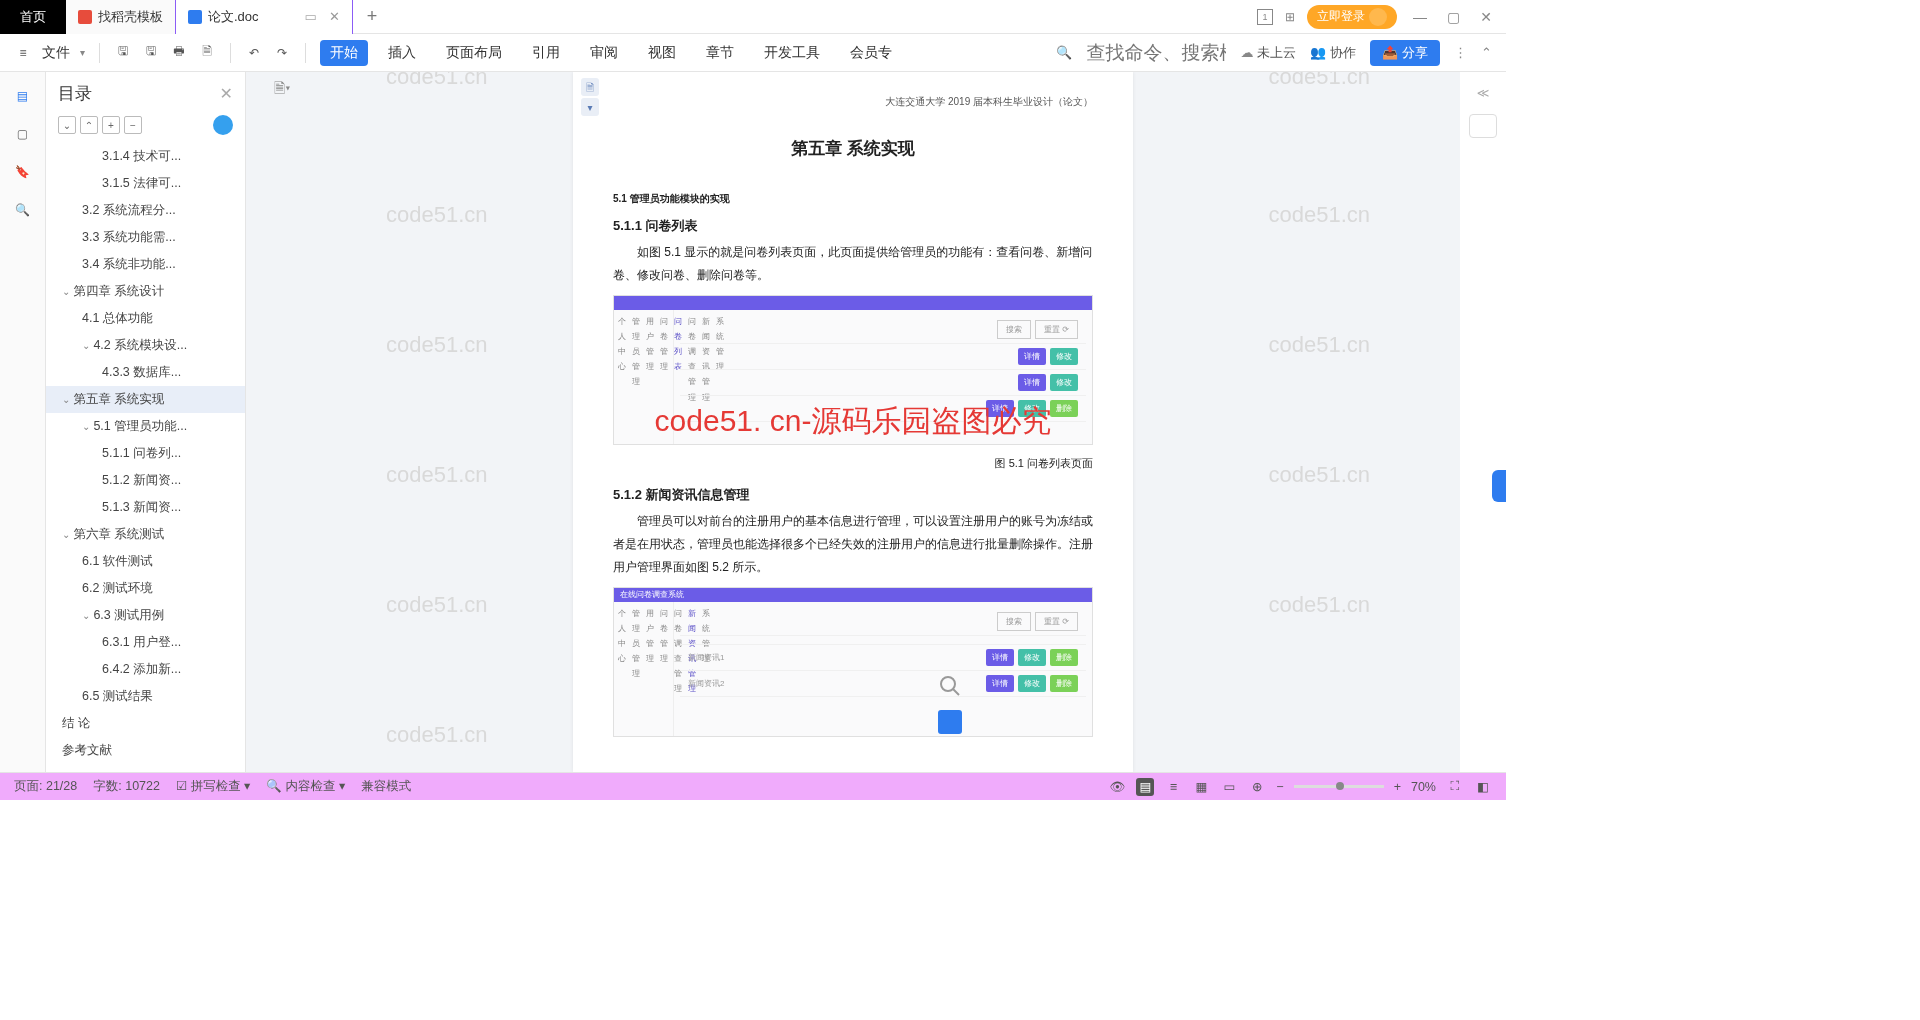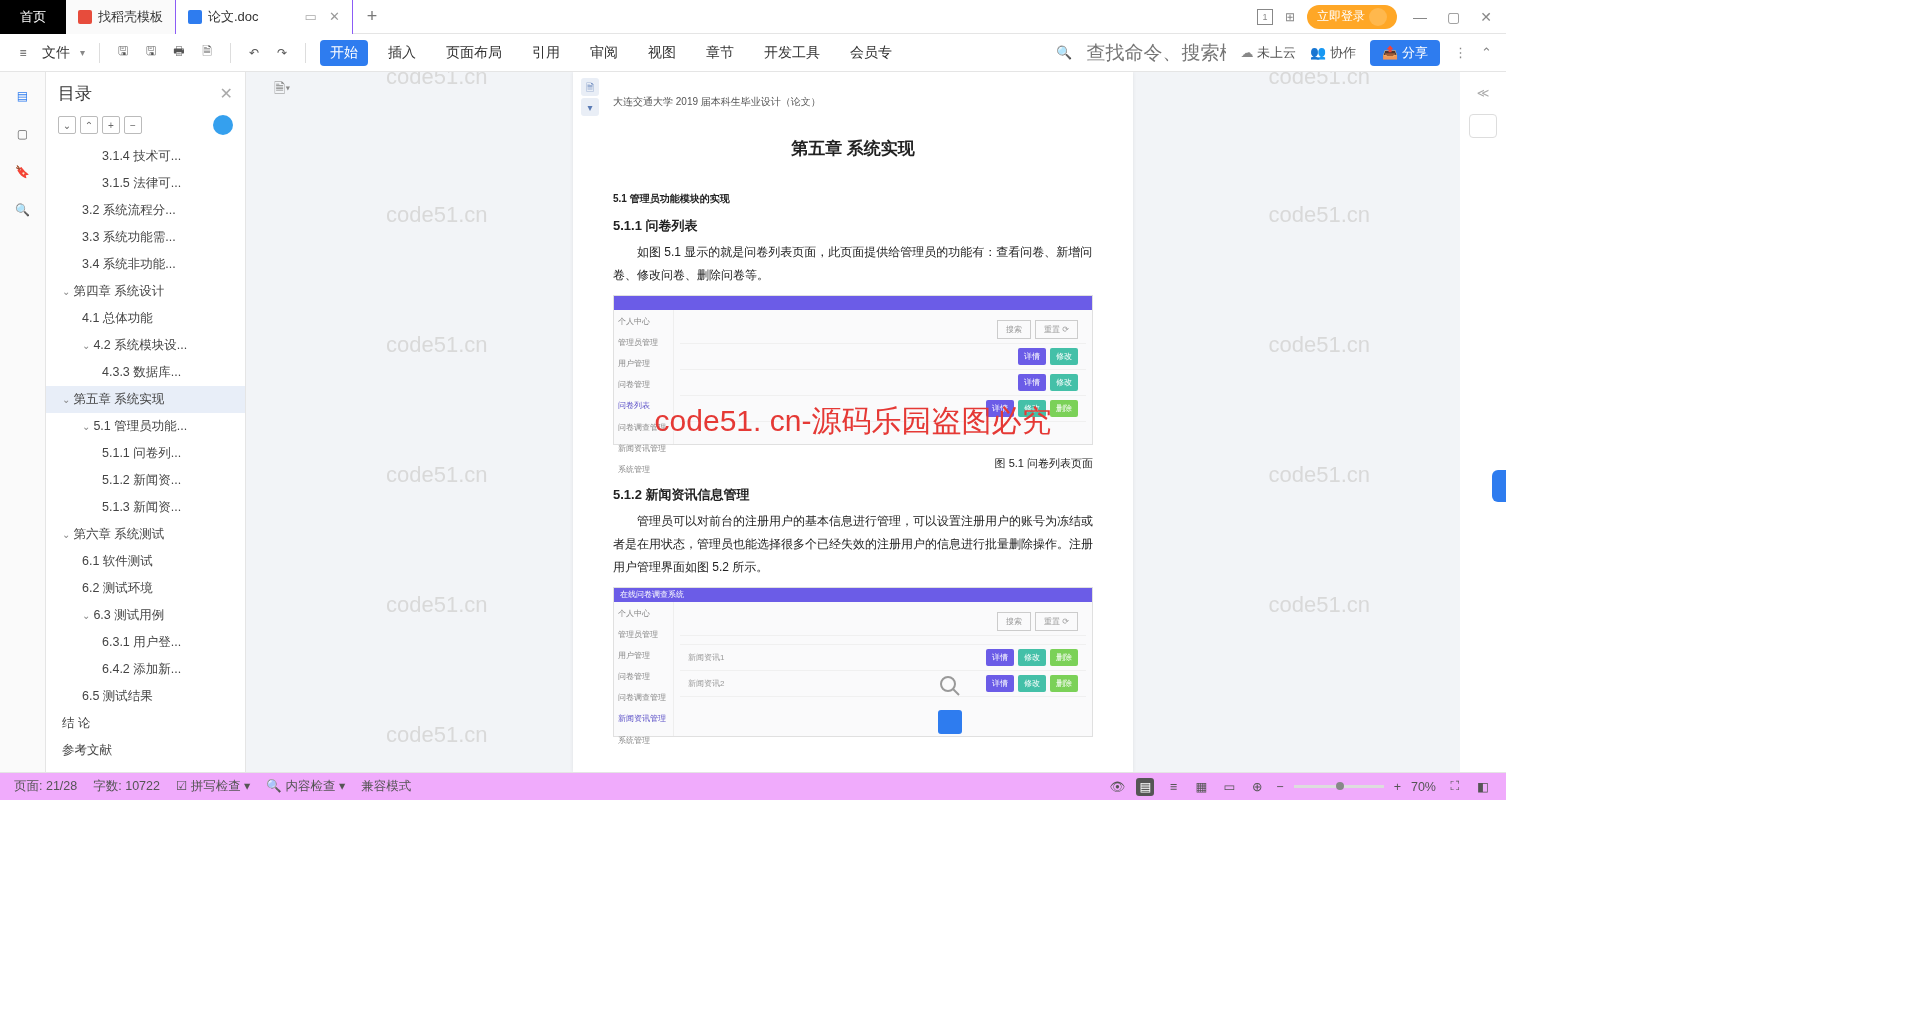--- a/index.html
+++ b/index.html
@@ -39,29 +39,29 @@
 .outline-list{flex:1;overflow-y:auto;font-size:12.5px;color:#444;}
 .o-item{padding:5px 10px 5px 18px;white-space:nowrap;overflow:hidden;text-overflow:ellipsis;cursor:pointer;}
 .o-item.l0{padding-left:16px;}
 .o-item.l1{padding-left:36px;}
 .o-item.l2{padding-left:56px;}
 .o-item.active{background:#e8eef8;}
 .o-item .chev{color:#888;margin-right:3px;font-size:10px;}
 .doc-area{flex:1;background:#f2f4f7;position:relative;overflow:hidden;display:flex;justify-content:center;}
 .wm{position:absolute;color:#d9d9d9;font-size:22px;pointer-events:none;}
 .page{width:560px;background:#fff;margin-top:0;padding:20px 40px;position:relative;font-size:12px;line-height:1.9;color:#222;box-shadow:0 0 4px rgba(0,0,0,.08);}
-.page-hdr{text-align:left;font-size:10px;color:#555;margin-bottom:22px;}
+.page-hdr{text-align:right;font-size:10px;color:#555;margin-bottom:22px;}
 .pg-title{text-align:center;font-size:17px;font-weight:600;margin:4px 0 14px;}
 .h1{font-size:10px;font-weight:600;margin:24px 0 4px;}
 .h2{font-size:13px;font-weight:600;margin:6px 0 2px;}
 .para{text-indent:2em;font-size:12px;}
 .fig{width:100%;height:150px;border:1px solid #e0e0e0;margin:8px 0;background:#fafafb;position:relative;font-size:9px;}
 .fig-top{height:14px;background:#6b5ce7;}
 .fig-body{display:flex;height:calc(100% - 14px);}
-.fig-side{width:60px;border-right:1px solid #eee;display:flex;flex-direction:column;padding:4px;gap:6px;color:#888;}
+.fig-side{width:60px;border-right:1px solid #eee;display:flex;padding:4px;gap:6px;color:#888;}
 .fig-side div{font-size:8px;}
 .fig-side .sel{color:#5a4fc7;}
 .fig-main{flex:1;padding:6px;}
 .fig-row{display:flex;align-items:center;justify-content:space-between;padding:4px 8px;border-bottom:1px solid #f0f0f0;font-size:8px;color:#999;}
 .mini-btn{padding:1px 6px;border-radius:2px;font-size:8px;color:#fff;}
 .bp{background:#6b5ce7;}
 .bc{background:#44c0a8;}
 .bg{background:#7bd158;}
 .fig-cap{text-align:right;font-size:11px;margin:4px 0 10px;}
 .overlay{position:absolute;left:50%;transform:translateX(-50%);top:320px;font-size:30px;color:#e53935;font-weight:500;white-space:nowrap;}

